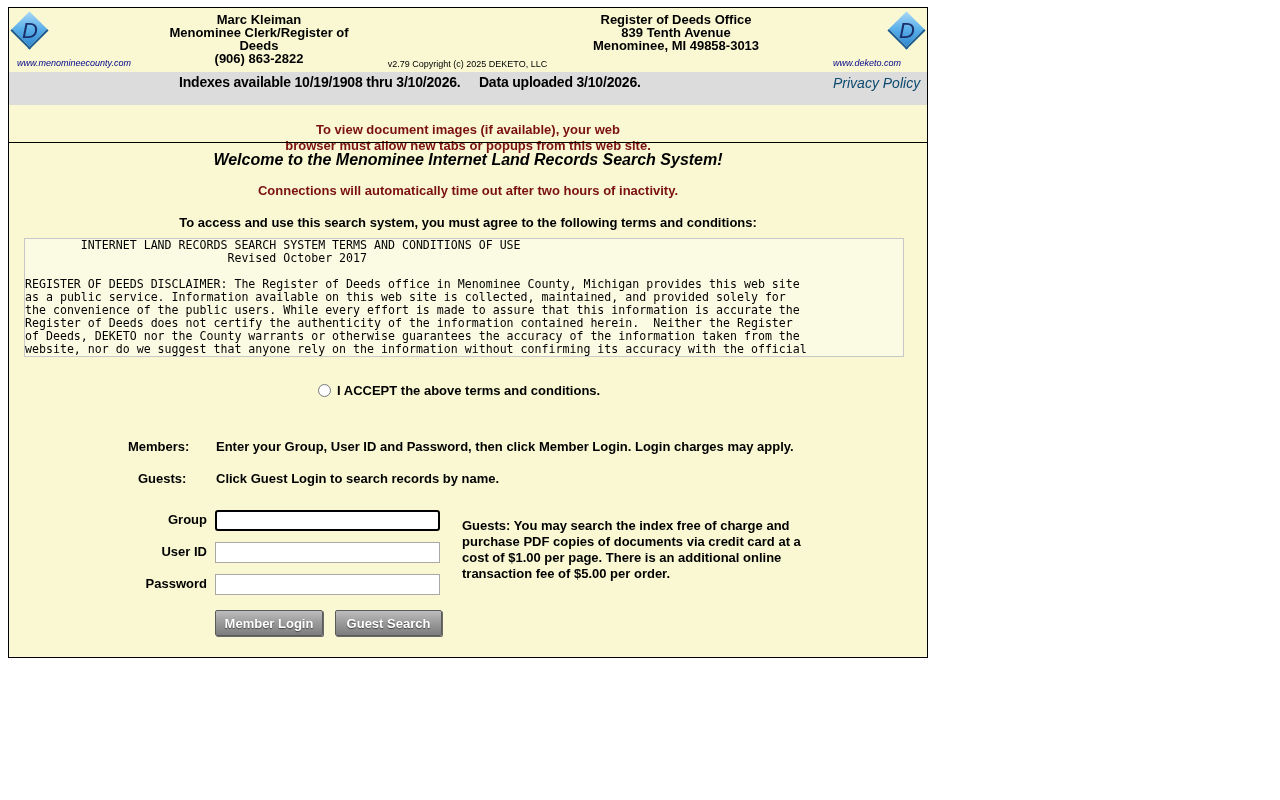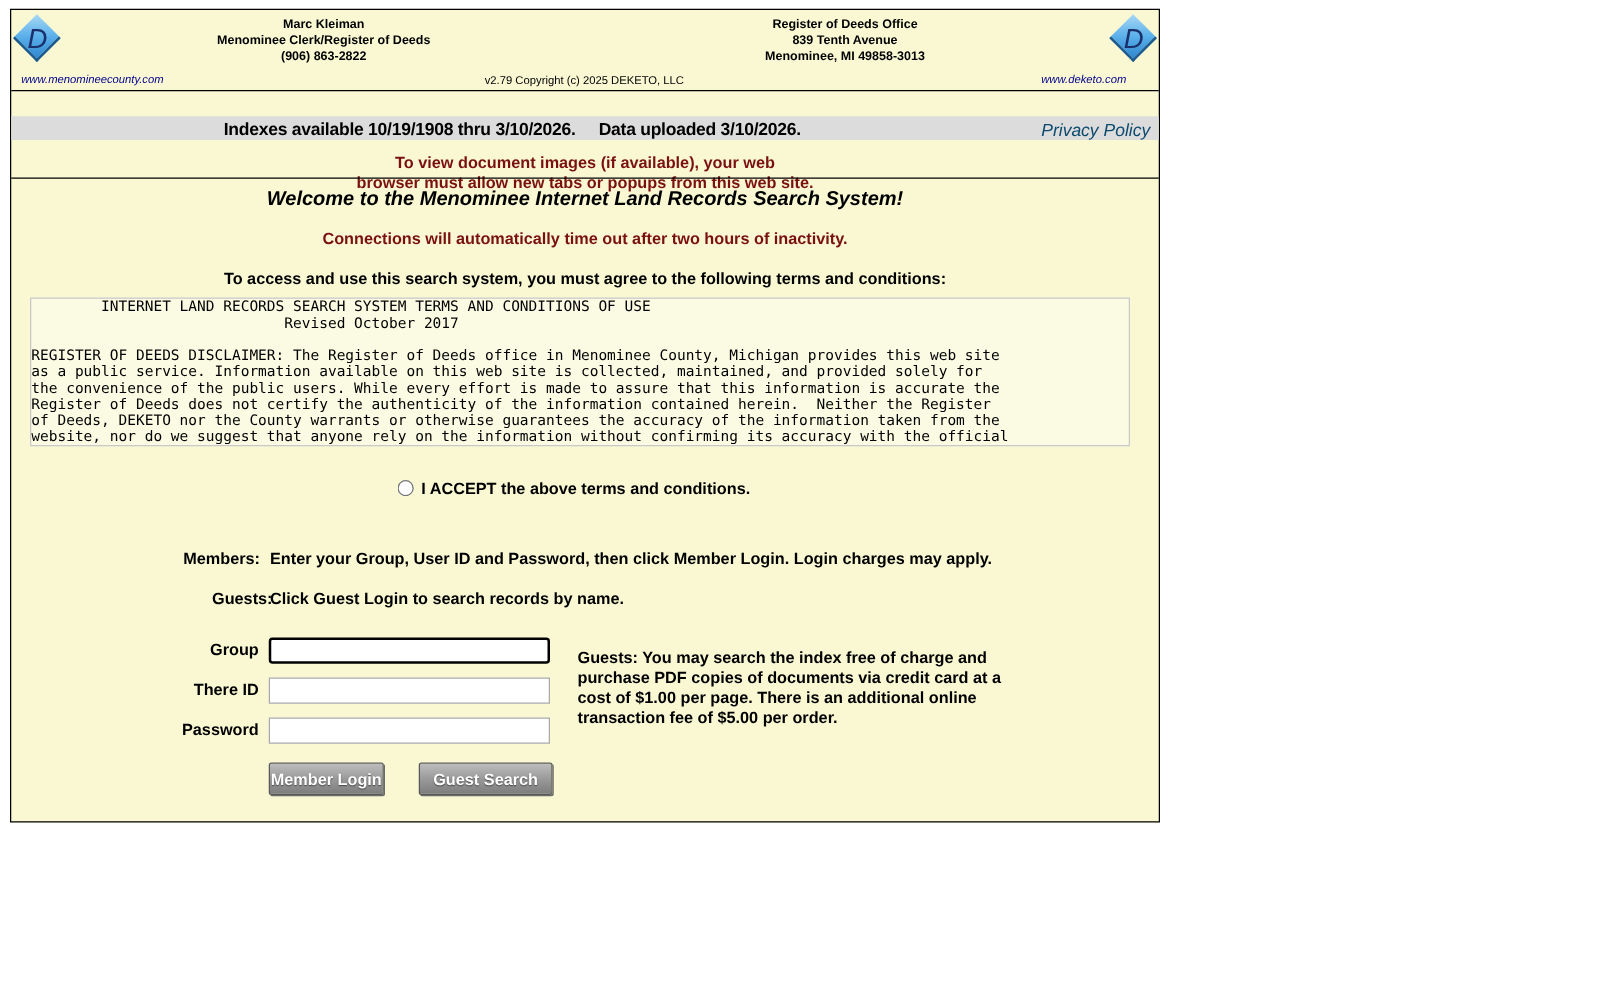--- a/index.html
+++ b/index.html
@@ -4,41 +4,41 @@
 <style>
   html, body { margin: 0; padding: 0; background: #ffffff; }
   body { width: 1280px; height: 800px; position: relative; font-family: "Liberation Sans", sans-serif; color: #000; }
   .frame { position: absolute; left: 8px; top: 7px; width: 918px; height: 649px; border: 1px solid #000; background: #fafad2; background: #f9f8d3; box-sizing: content-box; }
   .header { position: absolute; left: 0; top: 0; width: 918px; height: 64px; border-bottom: 1px solid #000; }
   .logo { position: absolute; top: 3px; width: 40px; height: 40px; }
   .logo.left { left: 1px; }
   .logo.right { left: 878px; }
   .logo .diamond { position: absolute; left: 6px; top: 6px; width: 27px; height: 27px; transform: rotate(45deg); background: linear-gradient(135deg, #a9d8f5 0%, #5ab0ea 50%, #2f86cf 100%); border-right: 2px solid #1a5a8f; border-bottom: 2px solid #1a5a8f; box-sizing: border-box; }
   .logo .letter { position: absolute; left: 0; top: 7px; width: 40px; text-align: center; font-family: "Liberation Sans", sans-serif; font-style: italic; font-size: 22px; color: #1b2f6b; }
-  .hdr-block { position: absolute; top: 5px; text-align: center; font-size: 10px; font-weight: bold; line-height: 13px; }
+  .hdr-block { position: absolute; top: 5px; text-align: center; font-size: 13px; font-weight: bold; line-height: 13px; }
   .hdr-block.left { left: 140px; width: 220px; }
   .hdr-block.right { left: 567px; width: 200px; }
   .hdr-link { position: absolute; top: 50px; font-size: 9px; font-style: italic; color: #00008b; text-decoration: none; }
   .hdr-link.left { left: 8px; }
   .hdr-link.right { left: 824px; }
   .copyright { position: absolute; top: 51px; left: 300px; width: 317px; text-align: center; font-size: 9px; }
-  .bar { position: absolute; left: 0; top: 85px; width: 918px; height: 19px; background: #dcdcdc; }
+  .bar { position: absolute; left: 0; top: 64px; width: 918px; height: 33px; background: #dcdcdc; }
   .bar .indexes { position: absolute; left: 170px; top: 2px; font-size: 14px; font-weight: bold; letter-spacing: -0.2px; white-space: pre; }
   .bar .privacy { position: absolute; left: 824px; top: 3px; font-size: 14px; font-style: italic; color: #0c4a6e; text-decoration: none; }
   .notice { position: absolute; left: 0; top: 94px; width: 918px; text-align: center; font-size: 13px; font-weight: bold; color: #7a1010; line-height: 16px; margin-top: 20px; }
   .divider { position: absolute; left: 0; top: 134px; width: 918px; height: 1px; background: #000; }
   .welcome { position: absolute; left: 0; top: 143px; width: 918px; text-align: center; font-size: 16px; font-weight: bold; font-style: italic; }
   .timeout { position: absolute; left: 0; top: 175px; width: 918px; text-align: center; font-size: 13px; font-weight: bold; color: #7a1010; }
   .access { position: absolute; left: 0; top: 207px; width: 918px; text-align: center; font-size: 13px; font-weight: bold; }
   .terms { position: absolute; left: 15px; top: 230px; width: 880px; height: 119px; border: 1px solid #c8c8c8; background: #fbfbe4; font-family: "DejaVu Sans Mono", monospace; font-size: 11.6px; line-height: 13px; white-space: pre; overflow: hidden; padding: 0; margin: 0; box-sizing: border-box; resize: none; color: #000; }
   .radio-row { position: absolute; left: 309px; font-size: 13px; font-weight: bold; display: flex; align-items: center; }
   .radio-row input { margin: 0 6px 0 0; width: 13px; height: 13px; }
   .radio-row.r1 { top: 375px; }
   .radio-row.r2 { top: 393px; }
-  .info-label { position: absolute; font-size: 13px; font-weight: bold; text-align: right; width: 80px; }
+  .info-label { position: absolute; font-size: 13px; font-weight: bold; text-align: left; width: 80px; }
   .info-text { position: absolute; left: 207px; font-size: 13px; font-weight: bold; }
   .field-label { position: absolute; left: 110px; width: 88px; text-align: right; font-size: 13px; font-weight: bold; }
   .field { position: absolute; left: 206px; width: 225px; height: 21px; border: 1px solid #a9a9a9; background: #fff; box-sizing: border-box; padding: 2px 4px; font-size: 13px; }
   .field.focused { border: 2px solid #000; border-radius: 3px; }
   .btn { position: absolute; top: 602px; height: 26px; border: 1px solid #5a5a5a; border-radius: 2px; background: linear-gradient(#bdbdbd 0%, #9a9a9a 50%, #7d7d7d 100%); color: #fff; font-family: "Liberation Sans", sans-serif; font-size: 13px; font-weight: bold; text-shadow: 0 1px 1px #444; box-shadow: 1px 1px 0 #6a6a6a; cursor: pointer; padding: 0; }
   .guest-note { position: absolute; left: 453px; top: 510px; width: 360px; font-size: 13px; font-weight: bold; line-height: 16px; }
 </style>
 </head>
 <body>
 
@@ -106,23 +106,23 @@
 
   <div class="info-label" style="left:119px; top:431px;">Members:</div>
   <div class="info-text" style="top:431px;">Enter your Group, User ID and Password, then click Member Login.  Login charges may apply.</div>
 
   <div class="info-label" style="left:129px; top:463px;">Guests:</div>
   <div class="info-text" style="top:463px;">Click Guest Login to search records by name.</div>
 
   <div class="field-label" style="top:504px;">Group</div>
   <input class="field focused" type="text" style="top: 502px;" value="">
 
-  <div class="field-label" style="top:536px;">There ID</div>
+  <div class="field-label" style="top:536px;">User ID</div>
   <input class="field" type="text" style="top: 534px;" value="">
 
   <div class="field-label" style="top:568px;">Password</div>
   <input class="field" type="password" style="top: 566px;" value="">
 
-  <button class="btn" style="left:206px; width:92px;">Member Login</button>
+  <button class="btn" style="left:206px; width:108px;">Member Login</button>
   <button class="btn" style="left:326px; width:107px;">Guest Search</button>
 
   <div class="guest-note">Guests: You may search the index free of charge and purchase PDF copies of documents via credit card at a cost of $1.00 per page.  There is an additional online transaction fee of $5.00 per order.</div>
 </div>
 
 </body></html>

